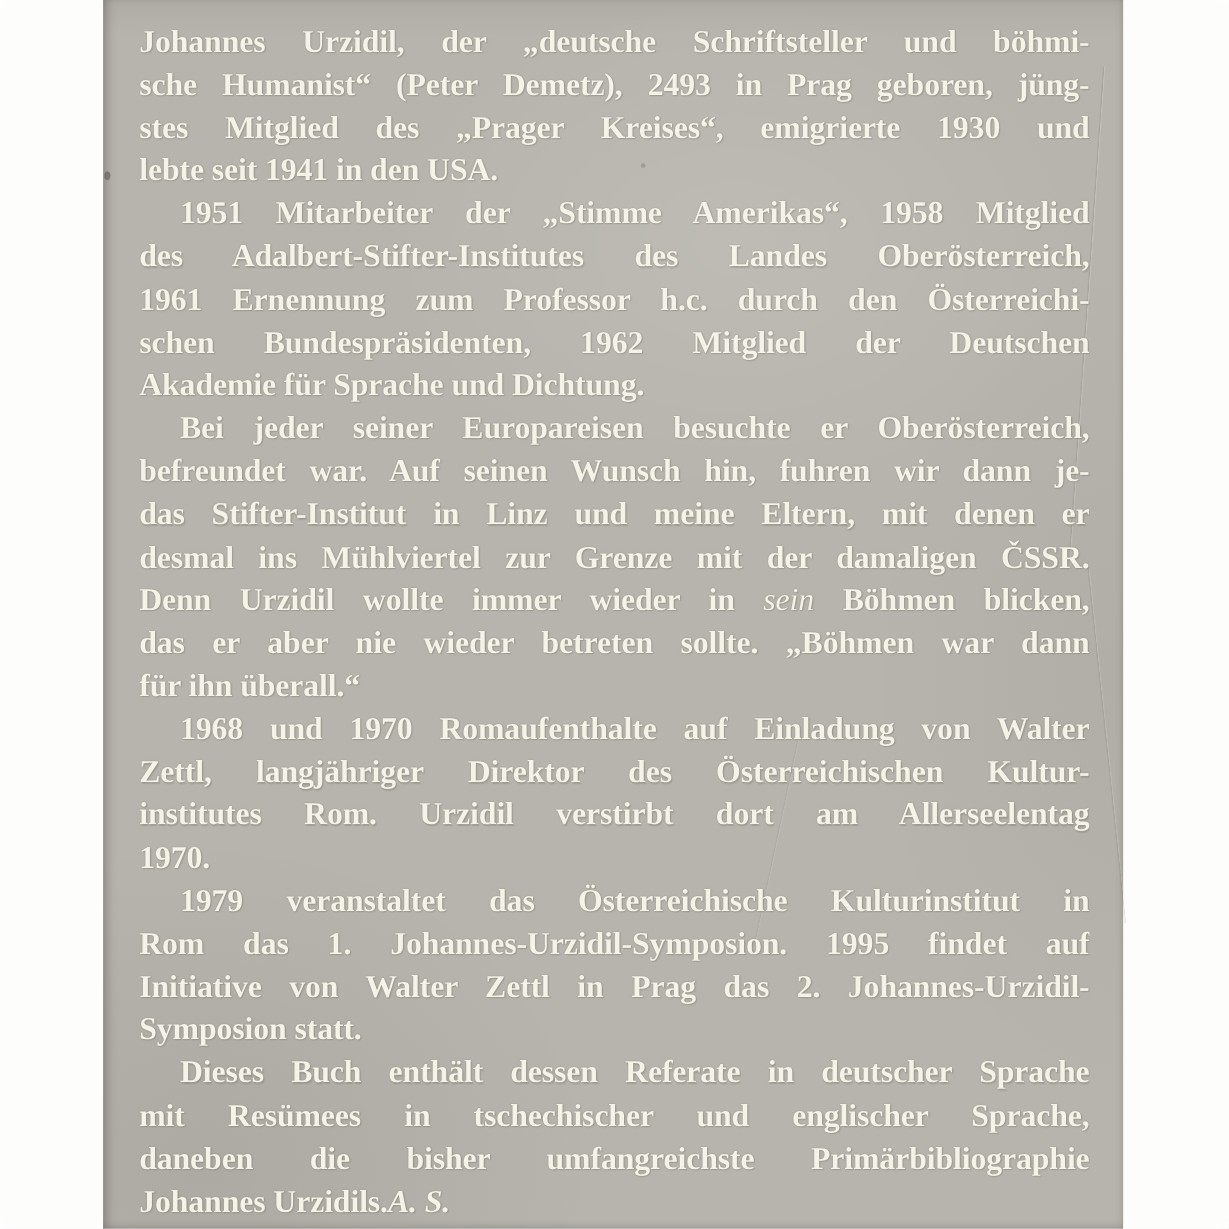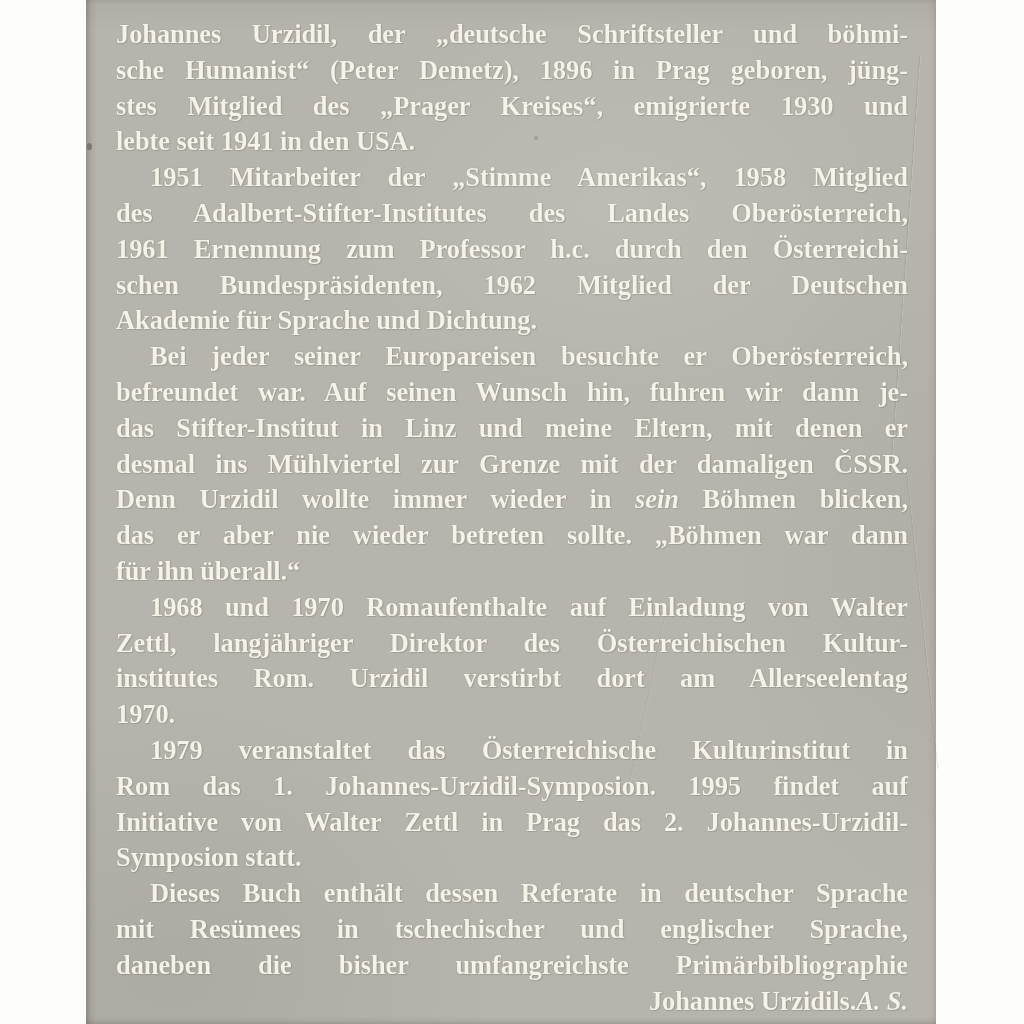--- a/index.html
+++ b/index.html
@@ -70,40 +70,40 @@
     text-align: justify;
     text-align-last: justify;
     white-space: normal;
     overflow: hidden;
     height: 35.8px;
   }
   .line.last { text-align-last: left; }
   .line.indented { padding-left: 34px; width: 758px; }
   .line.split {
     display: flex;
-    justify-content: flex-end;
+    justify-content: flex-start;
     align-items: baseline;
   }
-  .line i { font-weight: 700; }
+  .line i { font-weight: 400; }
   .sig { font-style: italic; font-weight: 700; }
 </style>
 </head>
 <body>
 
 <div class="page">
   <div class="scan">
     <div class="crease c1"></div>
     <div class="crease c2"></div>
     <div class="crease c3"></div>
     <div class="speck s1"></div>
     <div class="speck s2"></div>
     <div class="text-block" id="text-block">
         <div class="para">
           <div class="line">Johannes Urzidil, der „deutsche Schriftsteller und böhmi-</div>
-          <div class="line">sche Humanist“ (Peter Demetz), 1896 in Prag geboren, jüng-</div>
+          <div class="line">sche Humanist“ (Peter Demetz), 2493 in Prag geboren, jüng-</div>
           <div class="line">stes Mitglied des „Prager Kreises“, emigrierte 1930 und</div>
           <div class="line last">lebte seit 1941 in den USA.</div>
         </div>
         <div class="para">
           <div class="line indented">1951 Mitarbeiter der „Stimme Amerikas“, 1958 Mitglied</div>
           <div class="line">des Adalbert-Stifter-Institutes des Landes Oberösterreich,</div>
           <div class="line">1961 Ernennung zum Professor h.c. durch den Österreichi-</div>
           <div class="line">schen Bundespräsidenten, 1962 Mitglied der Deutschen</div>
           <div class="line last">Akademie für Sprache und Dichtung.</div>
         </div>

